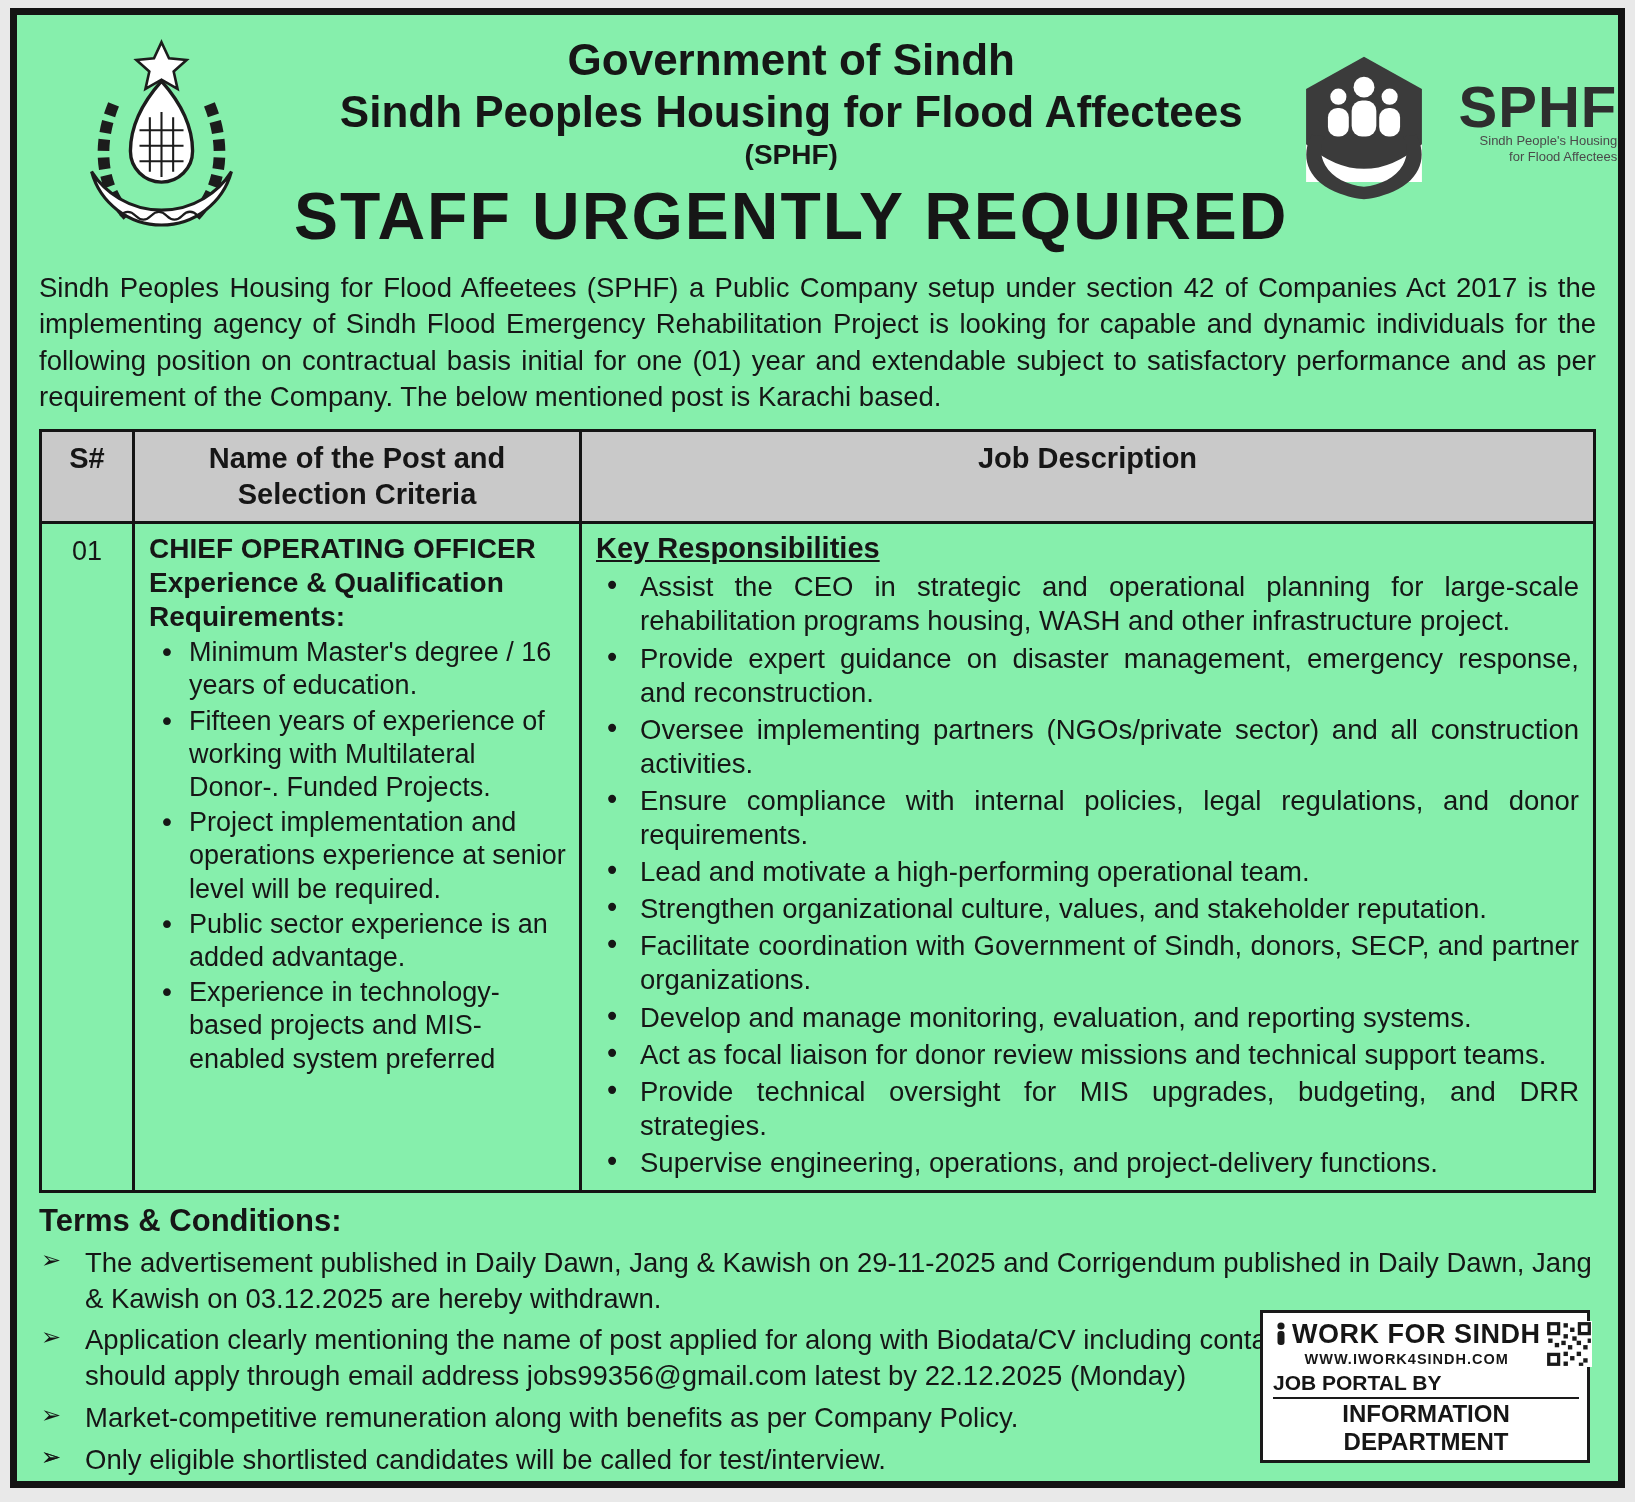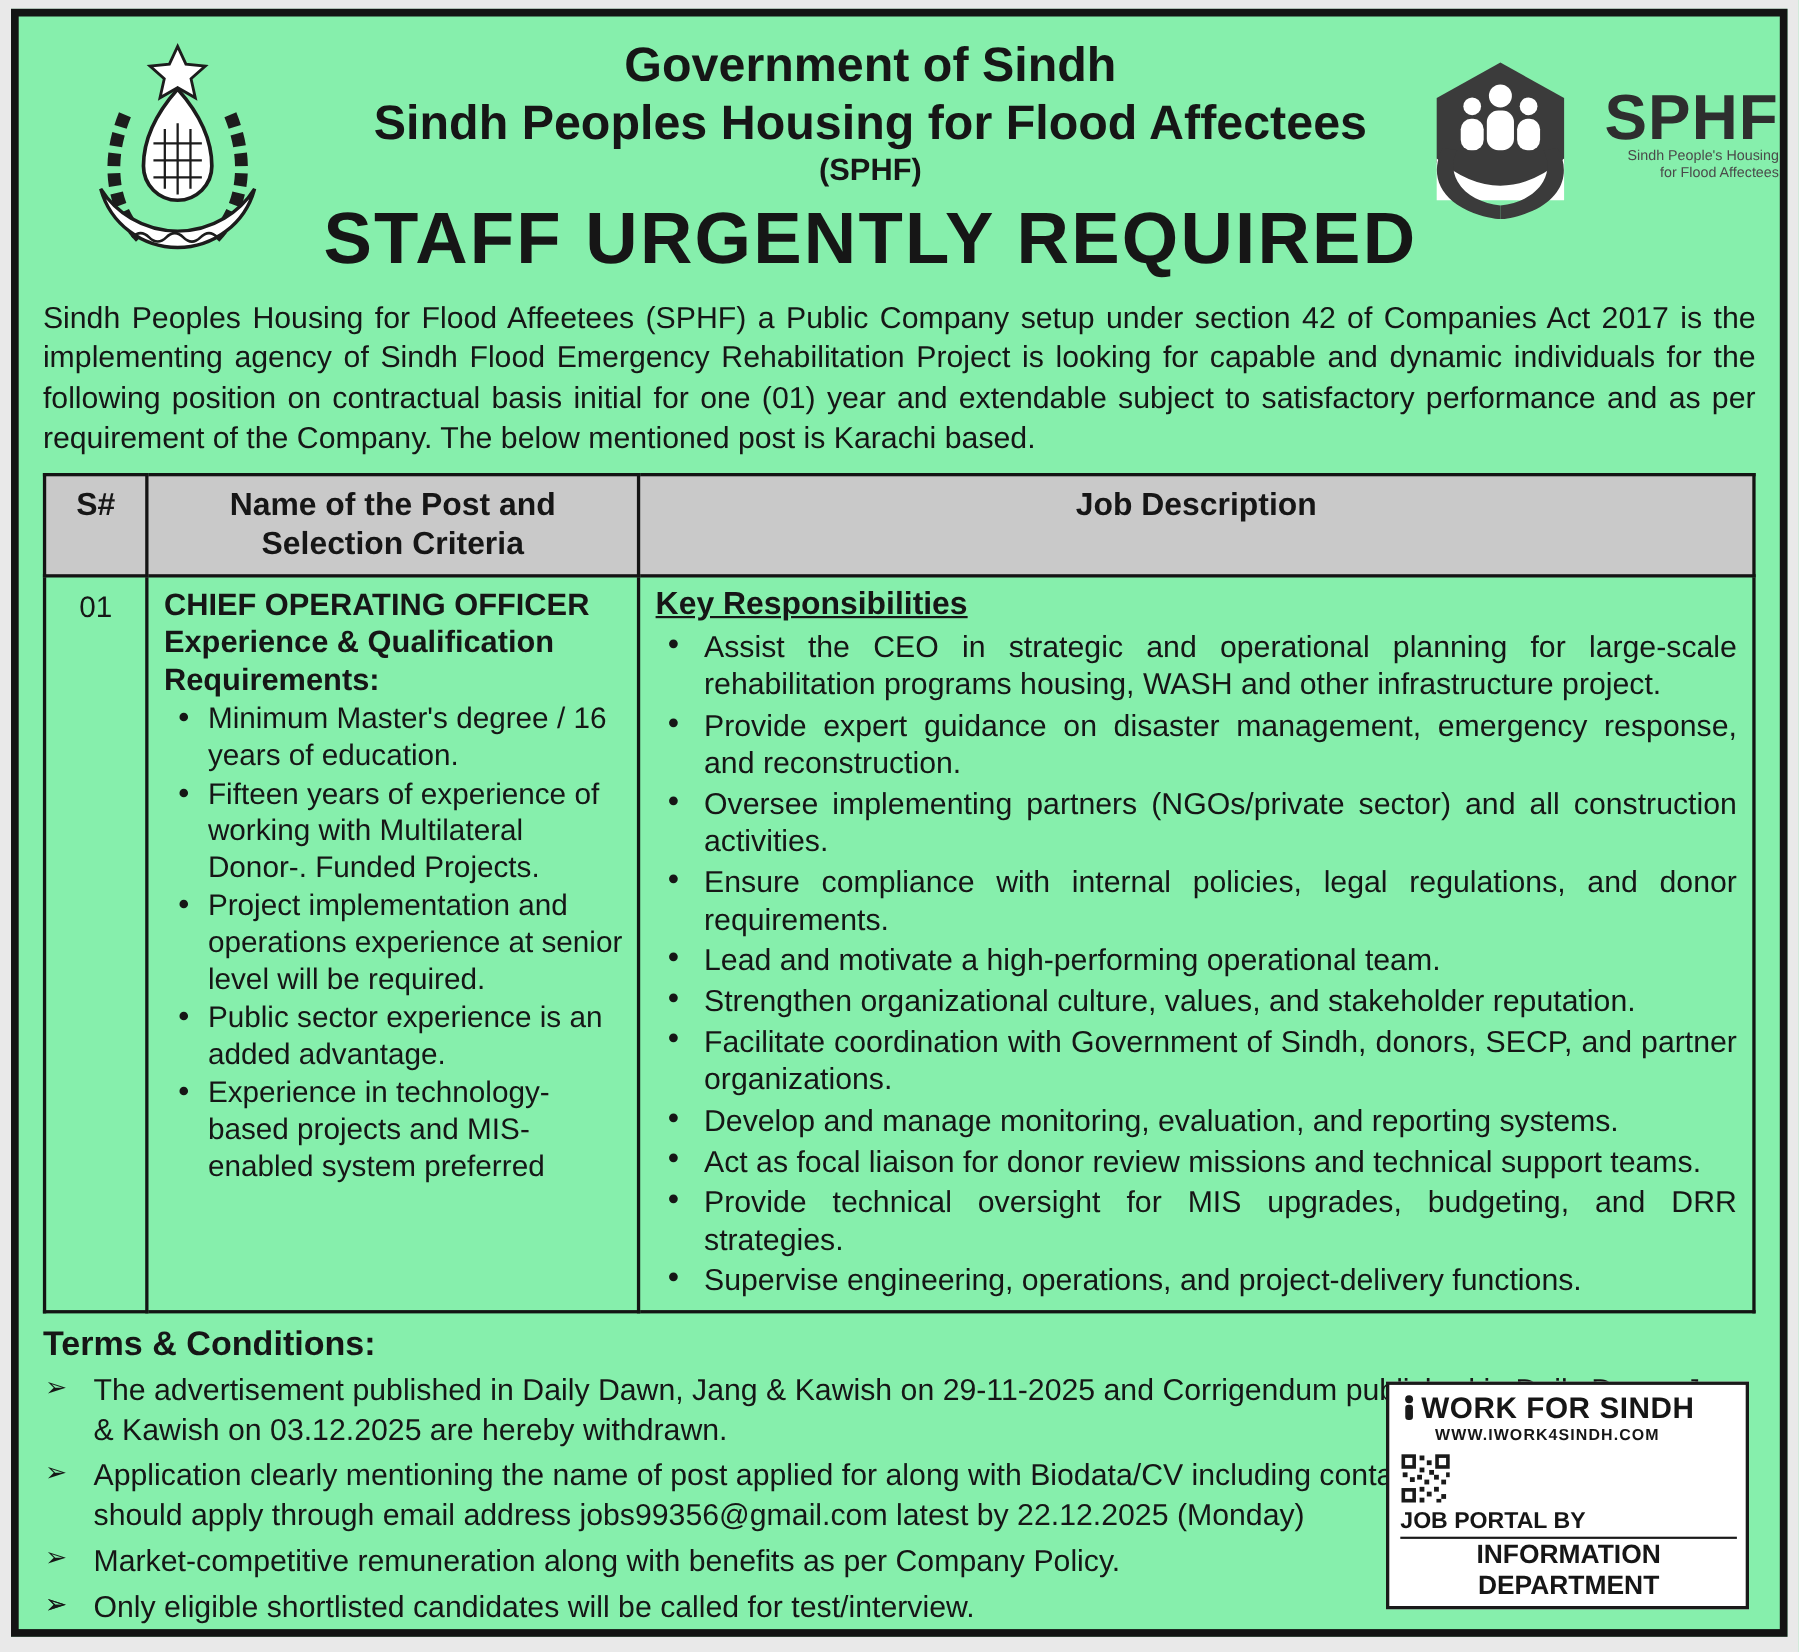--- a/index.html
+++ b/index.html
@@ -45,21 +45,21 @@
   
   .terms-head{font-size:31px;font-weight:bold;margin-top:10px;}
   ul.terms{list-style:none;margin:4px 0 0 0;padding:0;}
   ul.terms li{position:relative;padding-left:46px;font-size:27.5px;line-height:1.3;margin-top:6px;}
   ul.terms li .marker{position:absolute;left:2px;top:0px;font-size:24px;font-family:"DejaVu Sans",sans-serif;}
   
   .badge{
     position:absolute;right:28px;bottom:18px;width:330px;
     border:3px solid #1a1a1a;background:#fff;padding:6px 8px 4px 10px;box-sizing:border-box;
   }
-  .badge-top{display:flex;align-items:flex-start;gap:6px;flex-direction:column;}
+  .badge-top{display:flex;align-items:flex-start;gap:6px;}
   .badge-main{flex:1;}
   .badge-title{font-size:27px;font-weight:900;letter-spacing:0.5px;white-space:nowrap;display:flex;align-items:center;gap:3px;}
   .badge-url{font-size:14.5px;font-weight:bold;letter-spacing:1px;text-align:center;margin-top:1px;}
   .badge-portal1{font-size:21px;font-weight:900;margin-top:4px;}
   .badge-portal2{font-size:24px;font-weight:900;text-align:center;border-top:2px solid #1a1a1a;margin-top:2px;padding-top:1px;}
   .qr{flex:0 0 auto;margin-top:2px;}
 </style>
 </head>
 <body>
 

